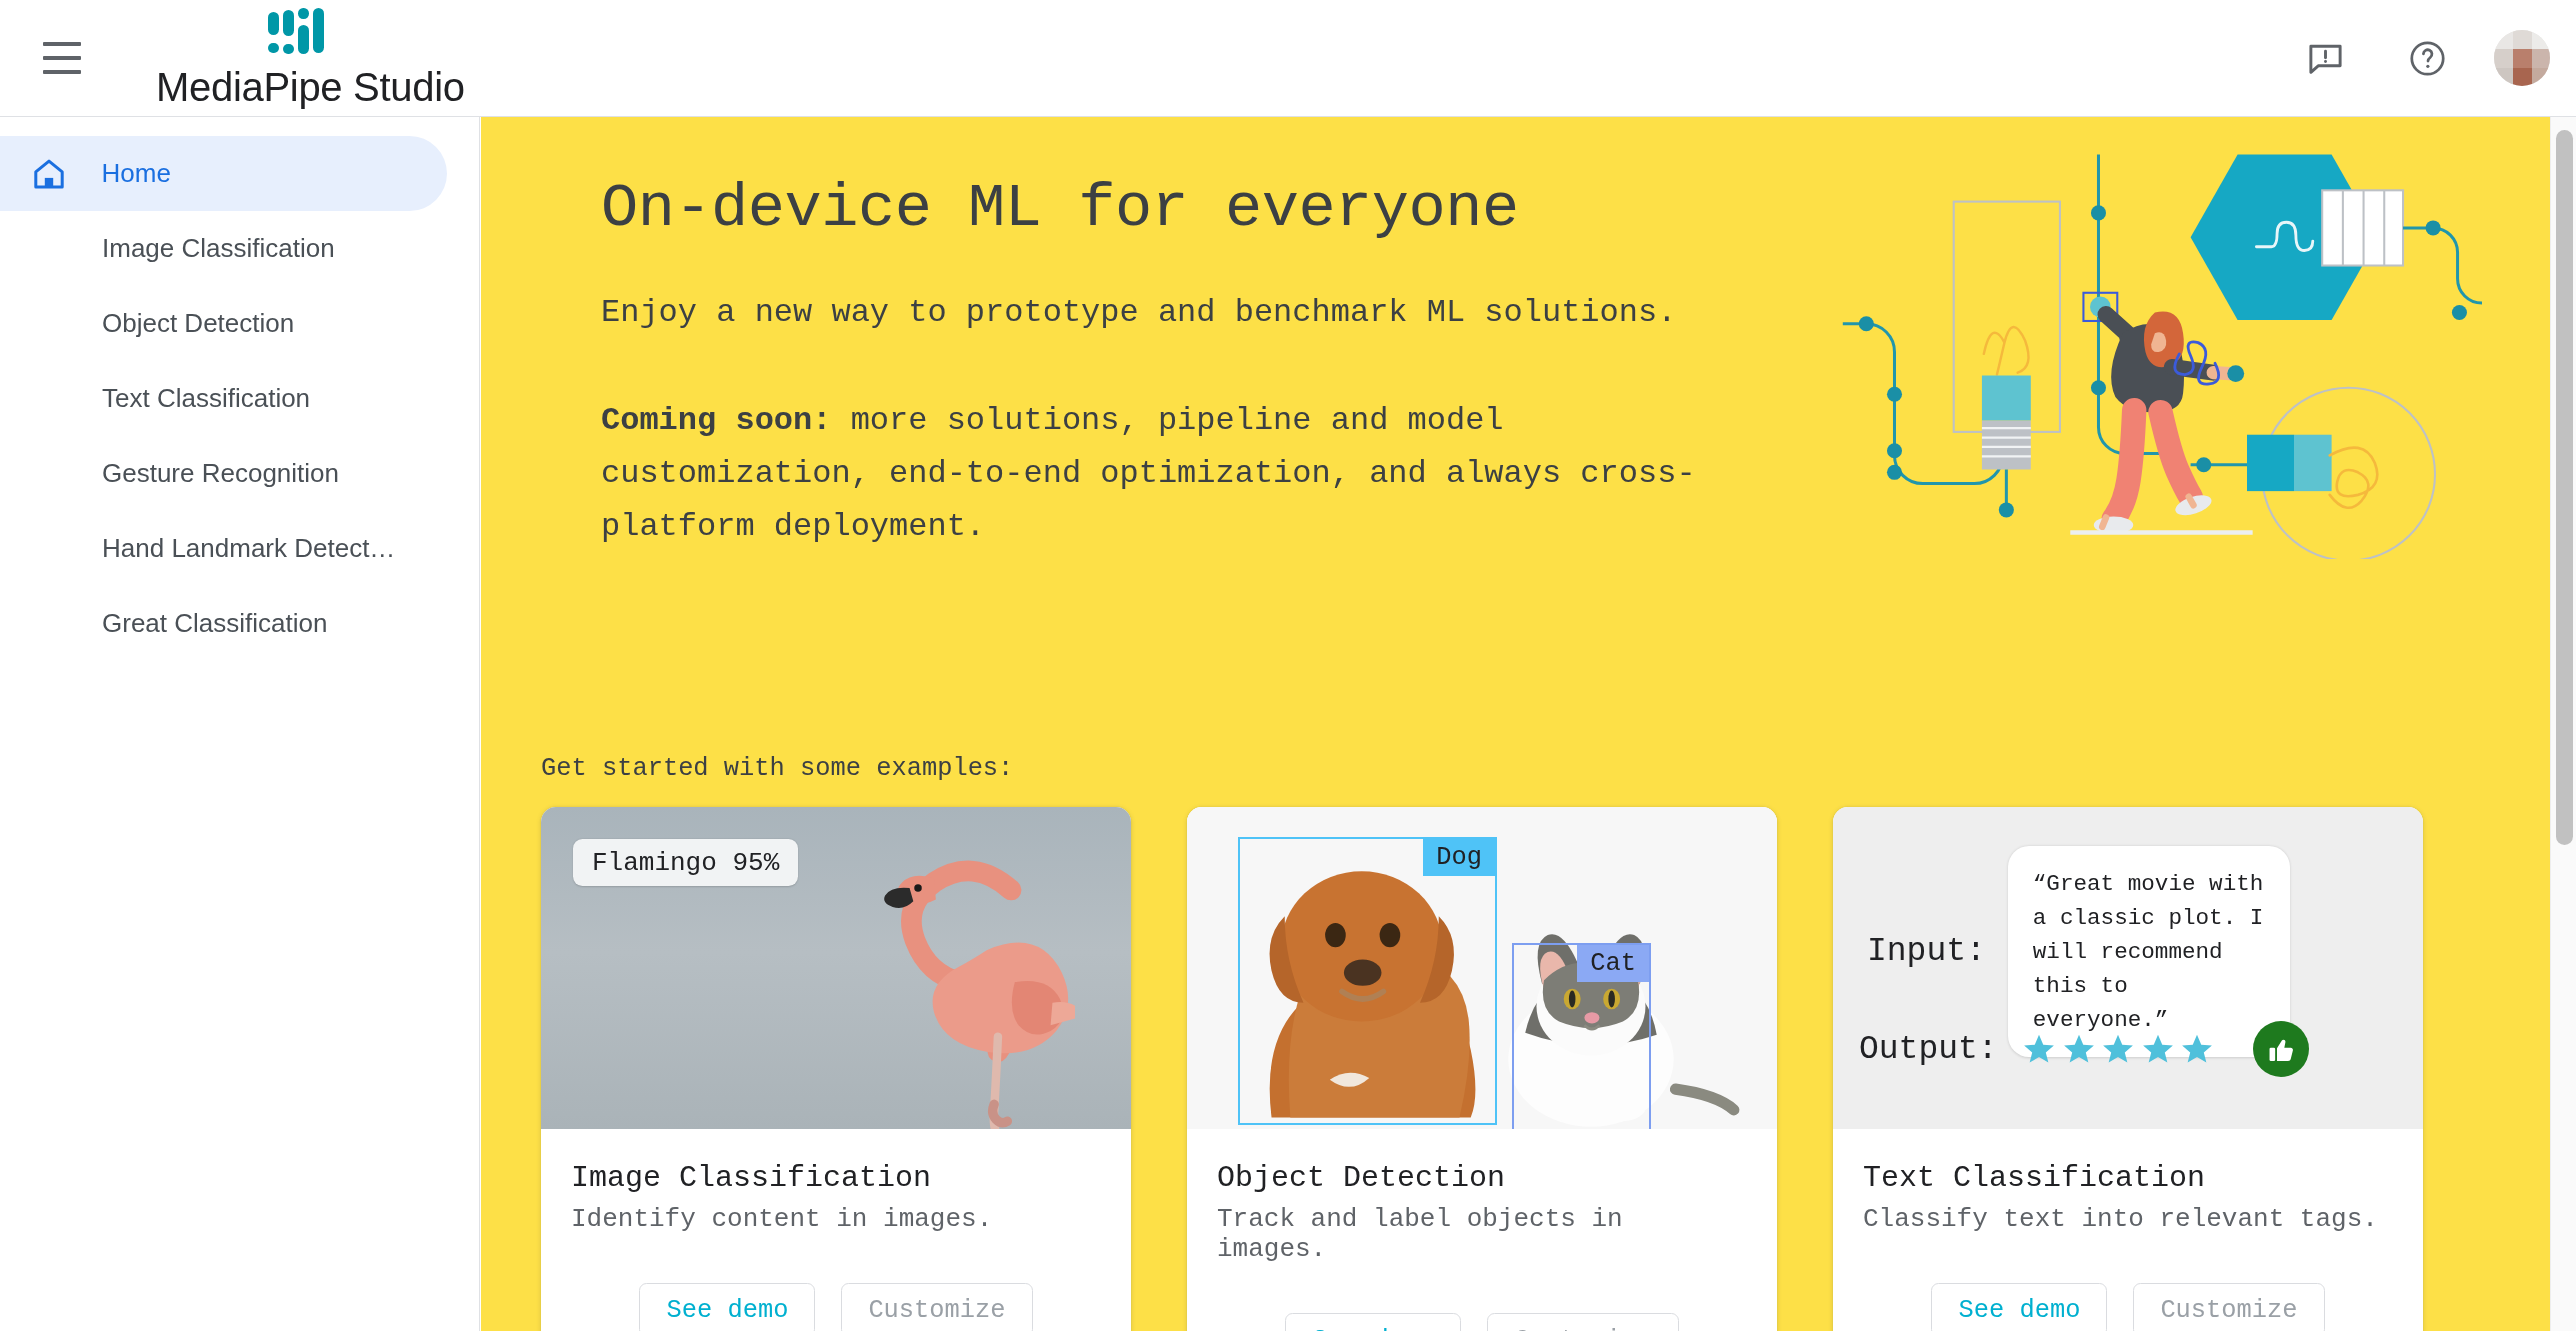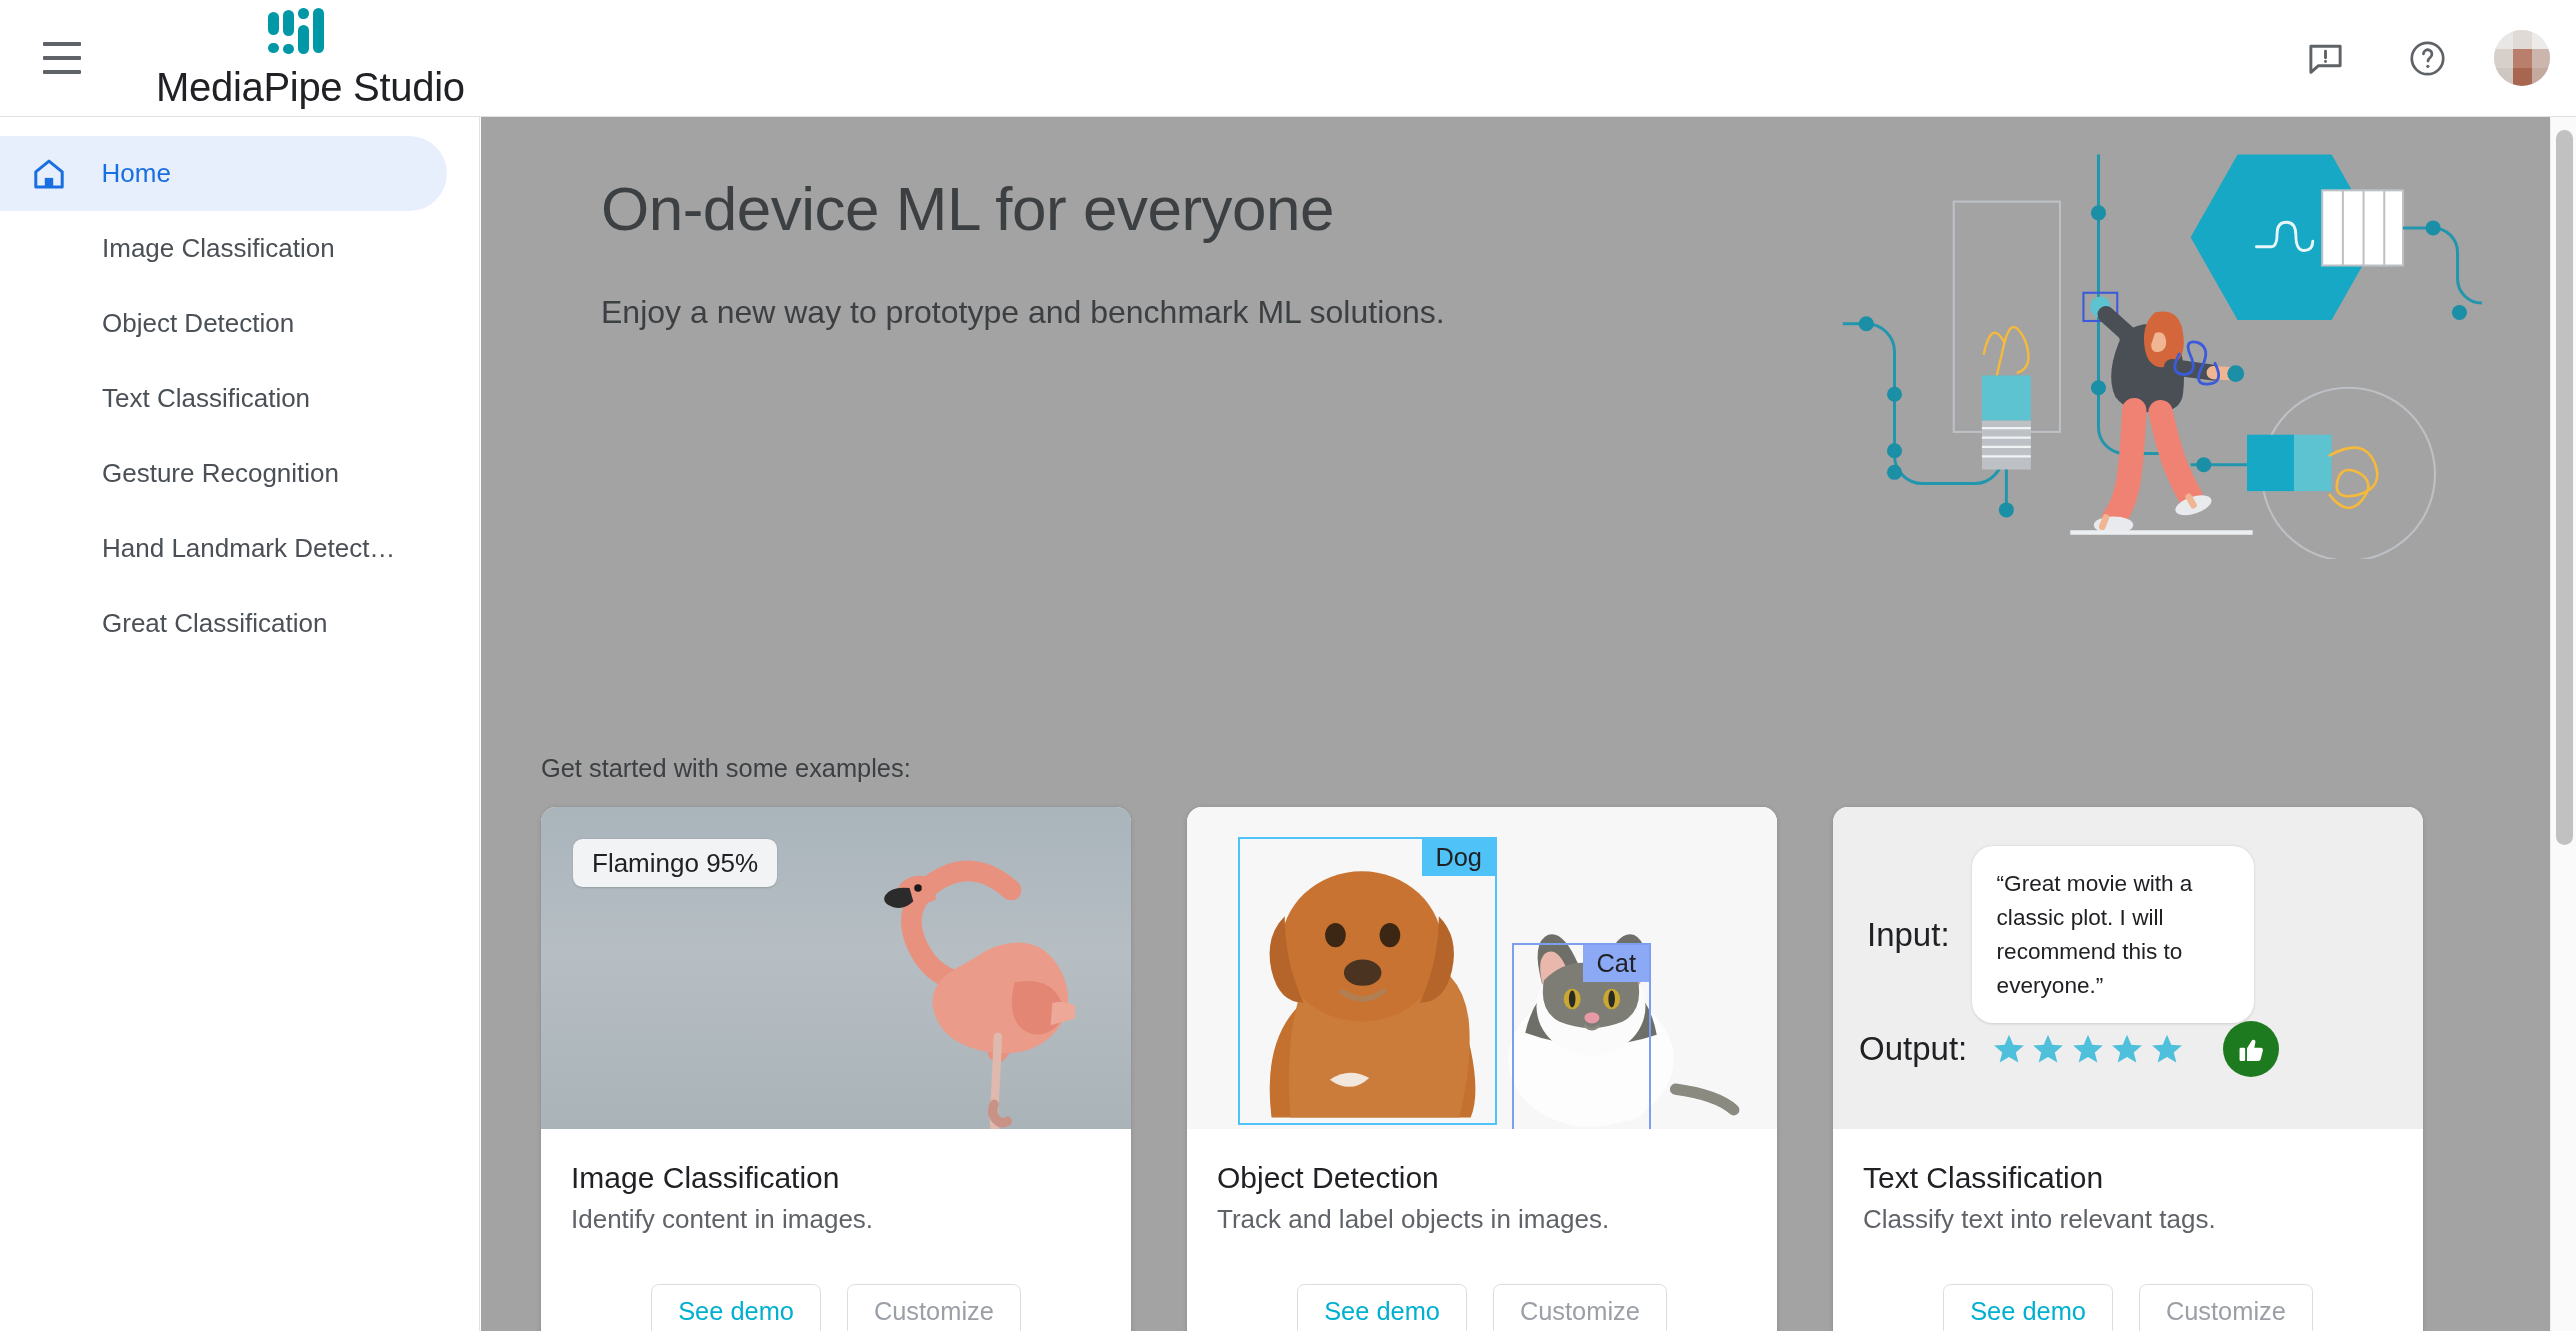--- a/index.html
+++ b/index.html
@@ -69,22 +69,23 @@
   .nav-item .nav-icon { width: 53px; margin-left: 22.6px; display: flex; align-items: center; justify-content: center; }
   .nav-item .nav-label { margin-left: 26px; white-space: nowrap; overflow: hidden; }
   .nav-item.active { background: #e7effd; color: #1a6fe0; font-weight: 500; }
   .nav-item.active .nav-label { color: #1a6fe0; }
   .nav-item:not(.active) .nav-label { margin-left: 102px; }
 
   
   .main {
     position: absolute; top: 117px; left: 481px;
     width: 2095px; height: 1215px;
-    background: #a3a3a3;
+    background: #fde047;
     overflow: hidden;
+    font-family: Liberation Mono, monospace;
   }
   .main-inner { position: relative; padding: 0 0 0 60px; }
 
   .hero { position: relative; height: 526px; }
   .hero-title {
     position: absolute; left: 60px; top: 56px;
     font-size: 62px; font-weight: 400; color: #3c4043; letter-spacing: -0.5px;
     white-space: nowrap;
   }
   .hero-sub {
@@ -265,20 +266,21 @@
     <span class="nav-label">Great Classification</span>
   </div>
 </div>
 
 <div class="main">
   <div class="main-inner">
 
     <div class="hero">
       <div class="hero-title">On-device ML for everyone</div>
       <div class="hero-sub">Enjoy a new way to prototype and benchmark ML solutions.</div>
+      <div class="hero-soon"><b>Coming soon:</b><span> more solutions, pipeline and model customization, end-to-end optimization, and always cross-platform deployment.</span></div>
 
       <div class="hero-art">
         <svg width="658" height="414" viewBox="0 0 700 440" fill="none">
 
           <path d="M20 190 H45 a30 30 0 0 1 30 30 V330 a30 30 0 0 0 30 30 H160 a30 30 0 0 0 30 -30 V300" stroke="#2196ac" stroke-width="3.2" fill="none"></path>
           <circle cx="45" cy="190" r="8" fill="#1a8fa6"></circle>
           <circle cx="75" cy="265" r="8" fill="#1a8fa6"></circle>
           <circle cx="75" cy="325" r="8" fill="#1a8fa6"></circle>
           <circle cx="75" cy="348" r="8" fill="#1a8fa6"></circle>
           <circle cx="190" cy="305" r="8" fill="#1a8fa6"></circle>

